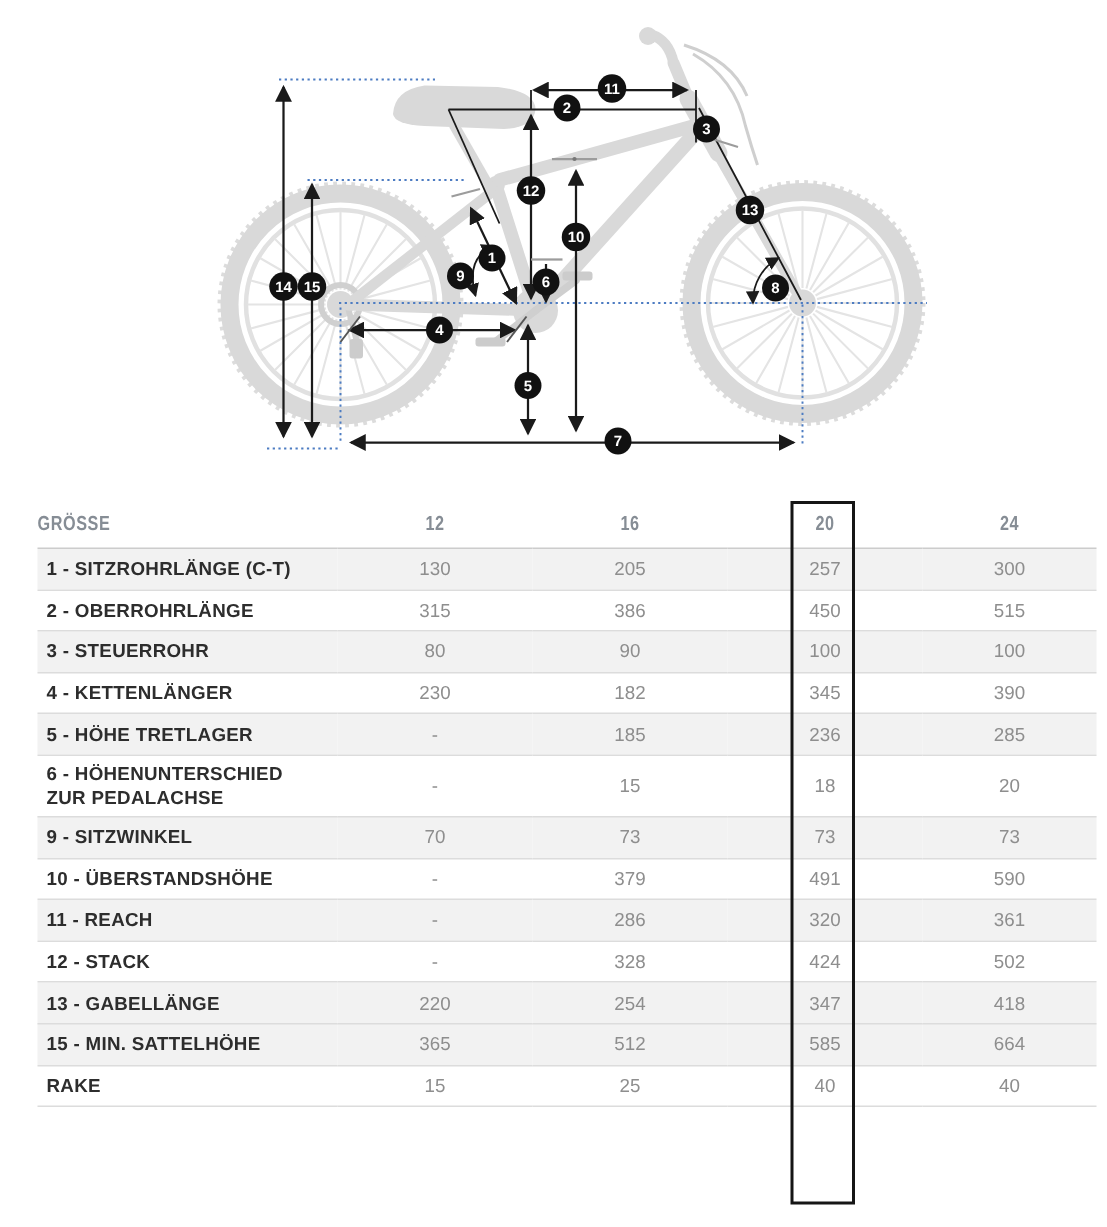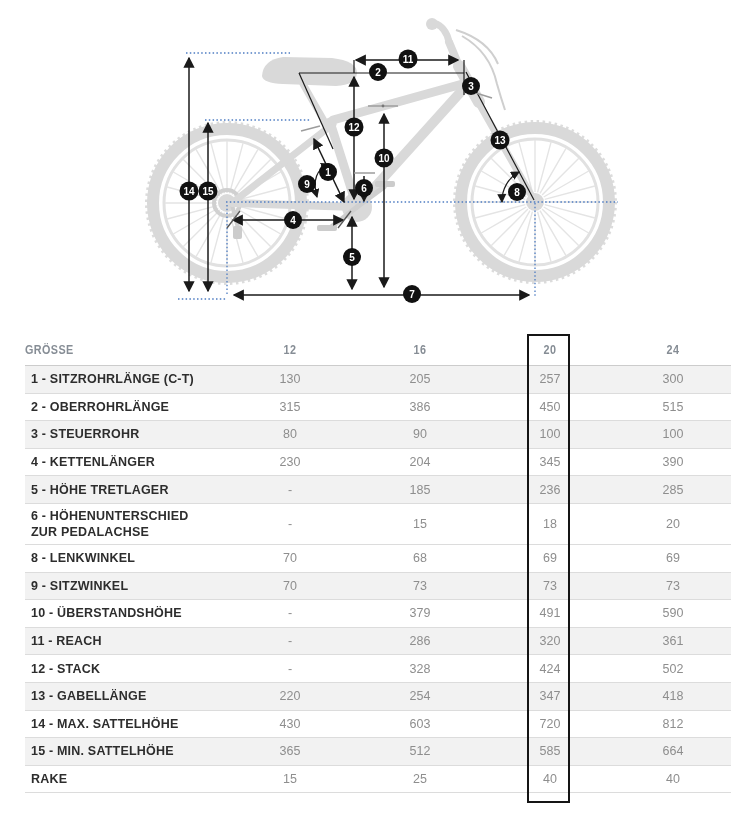--- a/index.html
+++ b/index.html
@@ -191,44 +191,37 @@
     <tr class="odd">
       <td class="lbl">3 - STEUERROHR</td>
       <td class="val">80</td>
       <td class="val">90</td>
       <td class="val">100</td>
       <td class="val">100</td>
     </tr>
     <tr>
       <td class="lbl">4 - KETTENLÄNGER</td>
       <td class="val">230</td>
-      <td class="val">204</td>
+      <td class="val">182</td>
       <td class="val">345</td>
       <td class="val">390</td>
     </tr>
     <tr class="odd">
       <td class="lbl">5 - HÖHE TRETLAGER</td>
       <td class="val">-</td>
       <td class="val">185</td>
       <td class="val">236</td>
       <td class="val">285</td>
     </tr>
     <tr class="tall">
       <td class="lbl">6 - HÖHENUNTERSCHIED ZUR PEDALACHSE</td>
       <td class="val">-</td>
       <td class="val">15</td>
       <td class="val">18</td>
       <td class="val">20</td>
-    </tr>
-    <tr>
-      <td class="lbl">8 - LENKWINKEL</td>
-      <td class="val">70</td>
-      <td class="val">68</td>
-      <td class="val">69</td>
-      <td class="val">69</td>
     </tr>
     <tr class="odd">
       <td class="lbl">9 - SITZWINKEL</td>
       <td class="val">70</td>
       <td class="val">73</td>
       <td class="val">73</td>
       <td class="val">73</td>
     </tr>
     <tr>
       <td class="lbl">10 - ÜBERSTANDSHÖHE</td>
@@ -251,27 +244,20 @@
       <td class="val">424</td>
       <td class="val">502</td>
     </tr>
     <tr class="odd">
       <td class="lbl">13 - GABELLÄNGE</td>
       <td class="val">220</td>
       <td class="val">254</td>
       <td class="val">347</td>
       <td class="val">418</td>
     </tr>
-    <tr>
-      <td class="lbl">14 - MAX. SATTELHÖHE</td>
-      <td class="val">430</td>
-      <td class="val">603</td>
-      <td class="val">720</td>
-      <td class="val">812</td>
-    </tr>
     <tr class="odd">
       <td class="lbl">15 - MIN. SATTELHÖHE</td>
       <td class="val">365</td>
       <td class="val">512</td>
       <td class="val">585</td>
       <td class="val">664</td>
     </tr>
     <tr>
       <td class="lbl">RAKE</td>
       <td class="val">15</td>

